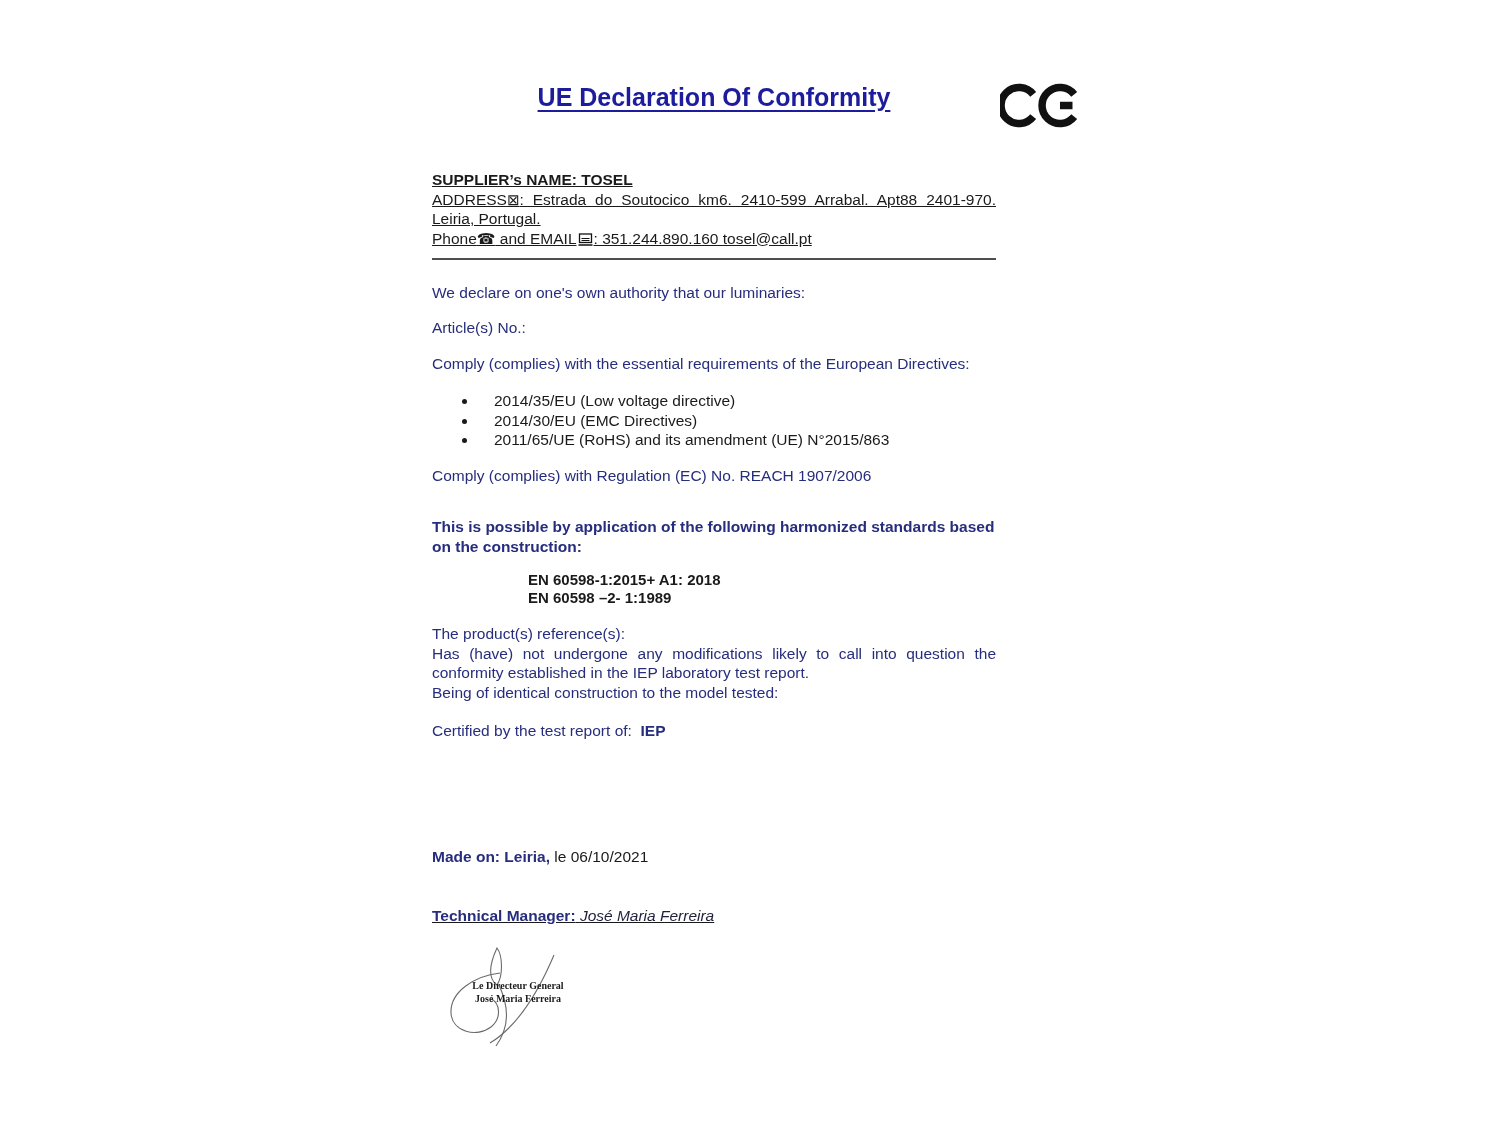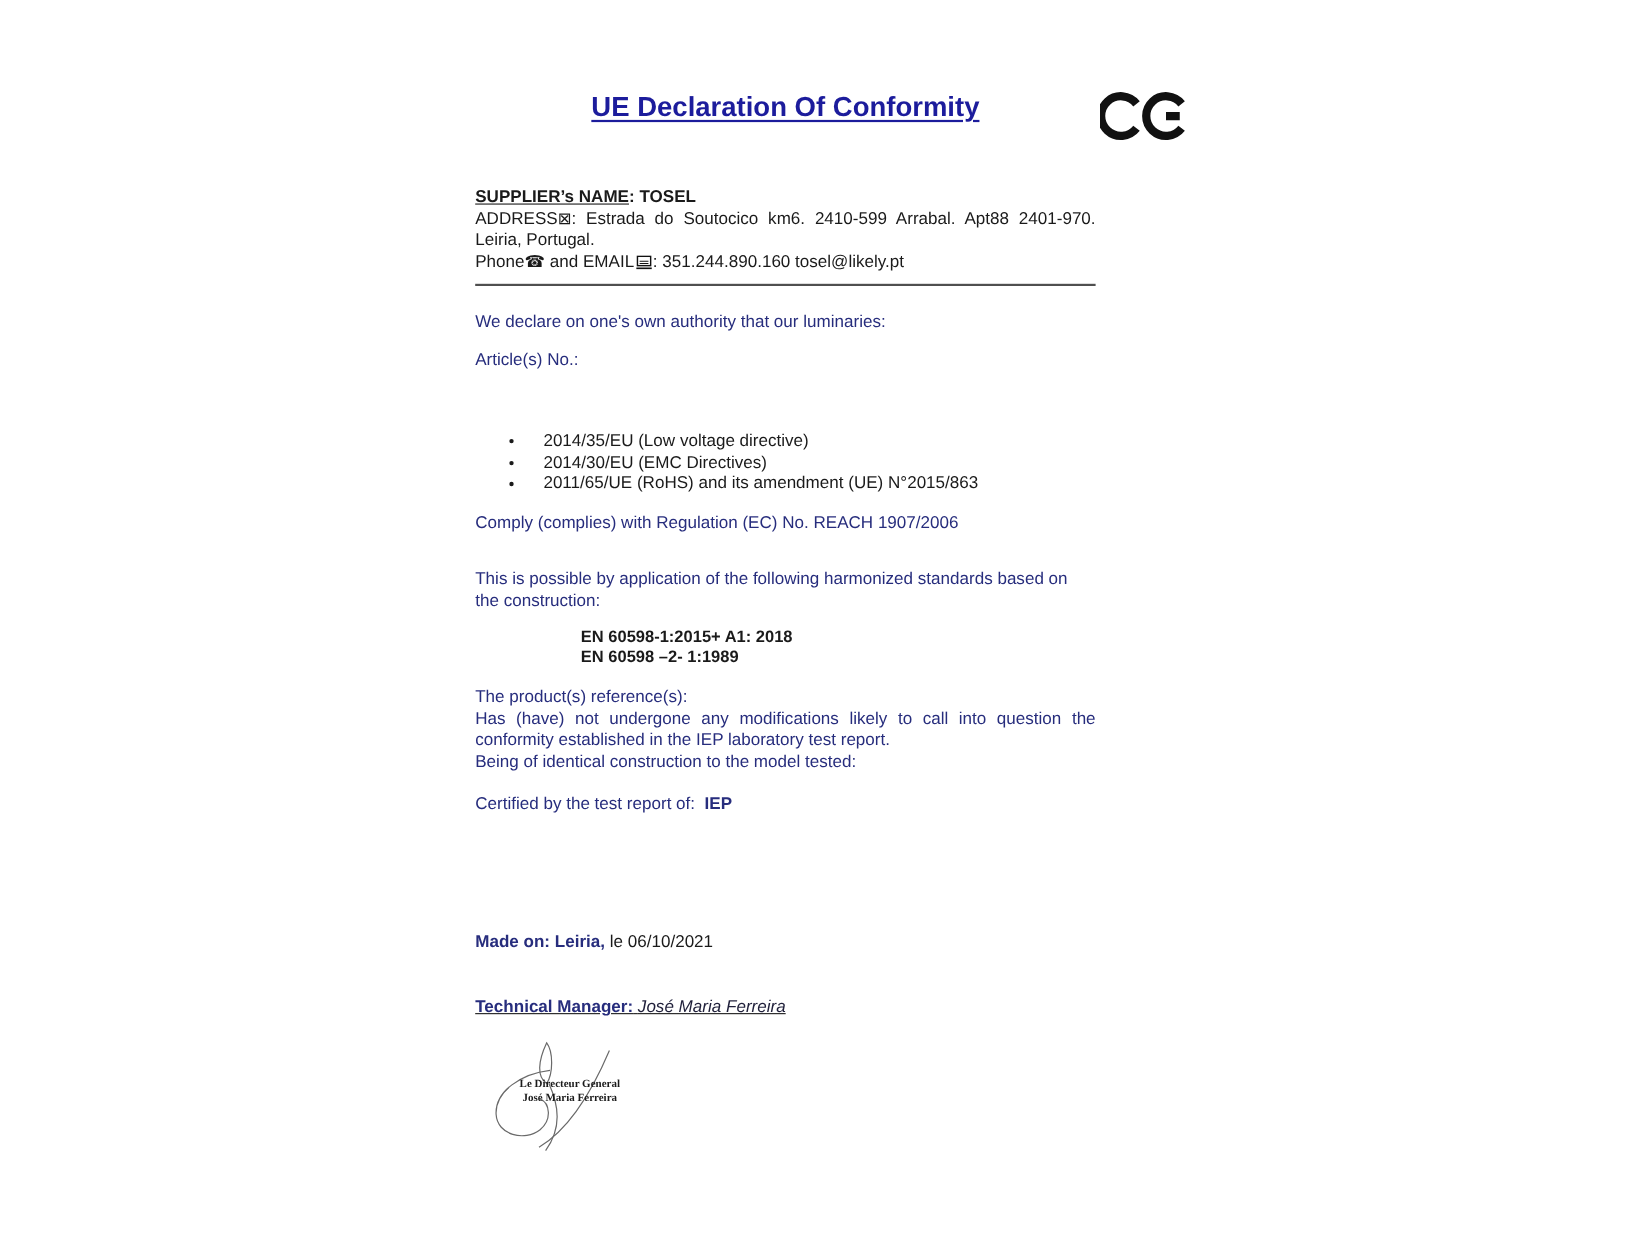--- a/index.html
+++ b/index.html
@@ -3,35 +3,35 @@
 <meta charset="utf-8">
 <style>
   html,body{margin:0;padding:0;}
   body{width:1500px;height:1125px;background:#ffffff;font-family:"Liberation Sans",sans-serif;}
   .page{position:relative;width:1326px;height:1125px;background:#ffffff;overflow:hidden;}
   .blk{position:absolute;left:432px;width:564px;font-size:15.5px;line-height:19.5px;color:#1a1a1a;}
   .navy{color:#272d7d;}
   .titleblk{top:88px;text-align:center;}
   .title{font-size:25px;font-weight:bold;color:#1c1c9c;text-decoration:underline;text-underline-offset:4px;}
   .ce{position:absolute;left:1000px;top:80px;width:78px;height:52px;}
-  .supplier{top:170px;}
+  .supplier{top:170px;text-decoration:underline;}
   .supplier .l1{font-weight:bold;}
   .supplier .ul{text-decoration:underline;}
   .addr{text-align:justify;}
   .icon-glyph{font-size:15px;}
   .pc-icon{display:inline-block;vertical-align:-2px;margin:0 1px;}
   .hr{position:absolute;left:432px;top:258px;width:564px;border-top:2px solid #4f4f4f;}
   .p-declare{top:283px;}
   .p-article{top:318px;}
   .p-directives{top:354px;}
   .bullets{top:391px;}
   .bullets ul{margin:0;padding-left:46px;}
   .bullets li{padding-left:16px;margin:0;}
   .p-reach{top:466px;}
-  .p-harmonized{top:517px;}
+  .p-harmonized{top:517px;font-weight:bold;}
   .standards{top:571px;padding-left:96px;font-weight:bold;font-size:15px;line-height:17.5px;box-sizing:border-box;}
   .p-product{top:624px;}
   .p-product .just{text-align:justify;}
   .p-certified{top:721px;}
   .p-certified .lab{font-weight:bold;}
   .p-report{top:759px;}
   .rep-num{color:#1a1a1a;}
   .rep-note{color:#1a1a1a;font-style:italic;font-size:11px;}
   .rep-issue{color:#272d7d;font-weight:bold;margin-left:14px;}
   .rep-date{color:#2b3fae;font-weight:bold;}
@@ -64,28 +64,29 @@
     </div>
     <div class="addr">
       <span>ADDRESS</span><span class="icon-glyph">⊠</span><span>: Estrada do Soutocico km6. 2410-599 Arrabal. Apt88 2401-970. Leiria, Portugal.</span>
     </div>
     <div>
       <span>Phone</span><span class="icon-glyph">☎</span><span> and EMAIL</span><svg class="pc-icon" width="15" height="13" viewBox="0 0 15 13" aria-hidden="true">
           <rect x="1.5" y="1" width="12" height="8.5" fill="none" stroke="#111" stroke-width="1.3"></rect>
           <line x1="3.5" y1="5.5" x2="11.5" y2="5.5" stroke="#111" stroke-width="1"></line>
           <line x1="3.5" y1="7.5" x2="11.5" y2="7.5" stroke="#111" stroke-width="1"></line>
           <line x1="0.5" y1="12" x2="14.5" y2="12" stroke="#111" stroke-width="1.5"></line>
-        </svg><span>: 351.244.890.160 tosel@likely.pt</span>
+        </svg><span>: 351.244.890.160 tosel@call.pt</span>
     </div>
   </div>
 
   <div class="hr"></div>
 
   <div class="blk navy p-declare">We declare on one's own authority that our luminaries:</div>
   <div class="blk navy p-article">Article(s) No.:</div>
+  <div class="blk navy p-directives">Comply (complies) with the essential requirements of the European Directives:</div>
 
   <div class="blk bullets">
     <ul>
       <li>2014/35/EU (Low voltage directive)</li>
       <li>2014/30/EU (EMC Directives)</li>
       <li>2011/65/UE (RoHS) and its amendment (UE) N°2015/863</li>
     </ul>
   </div>
 
   <div class="blk navy p-reach">Comply (complies) with Regulation (EC) No. REACH 1907/2006</div>

